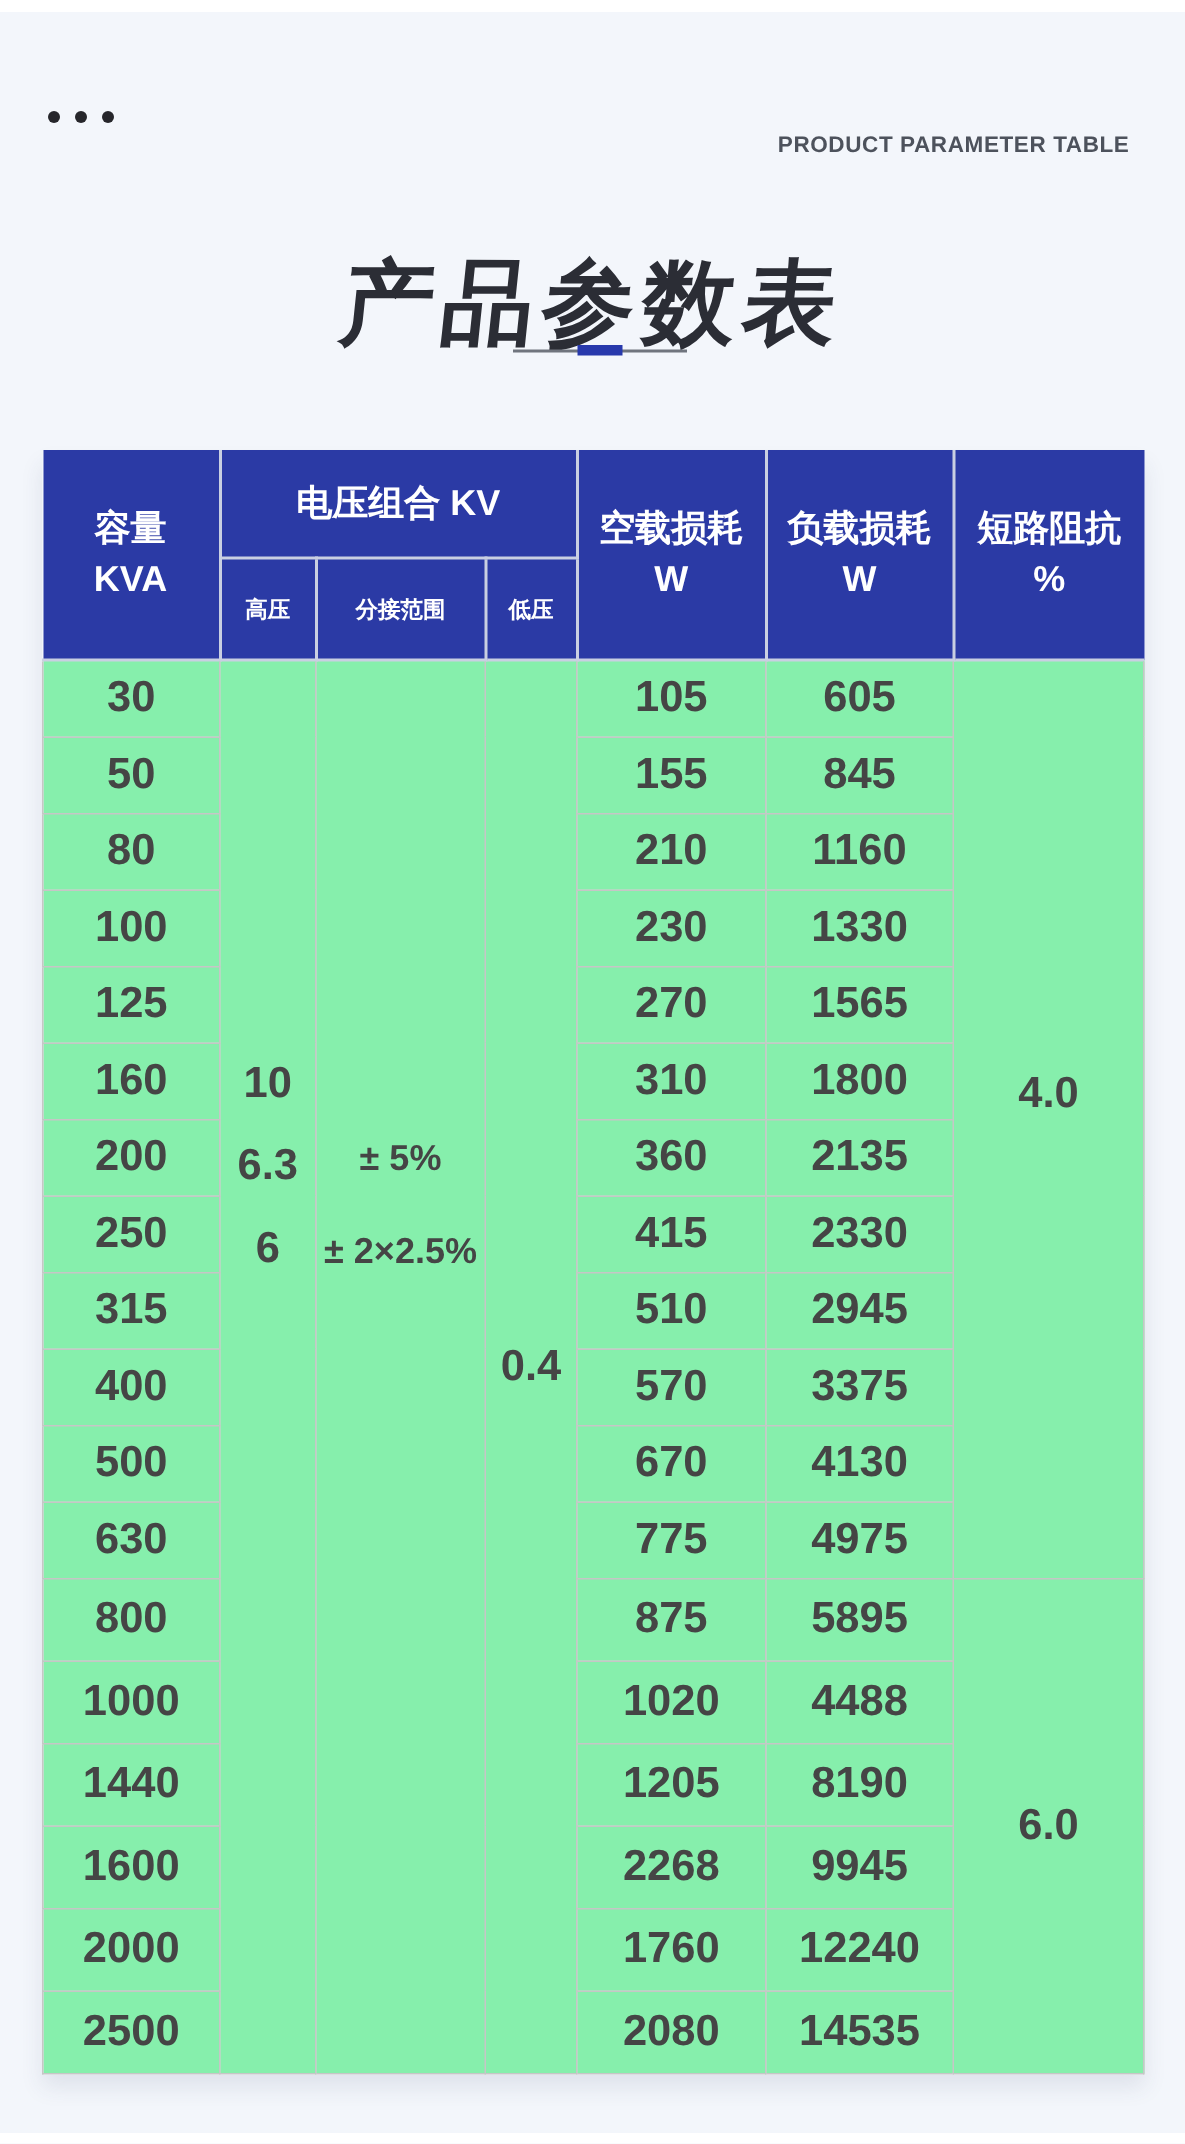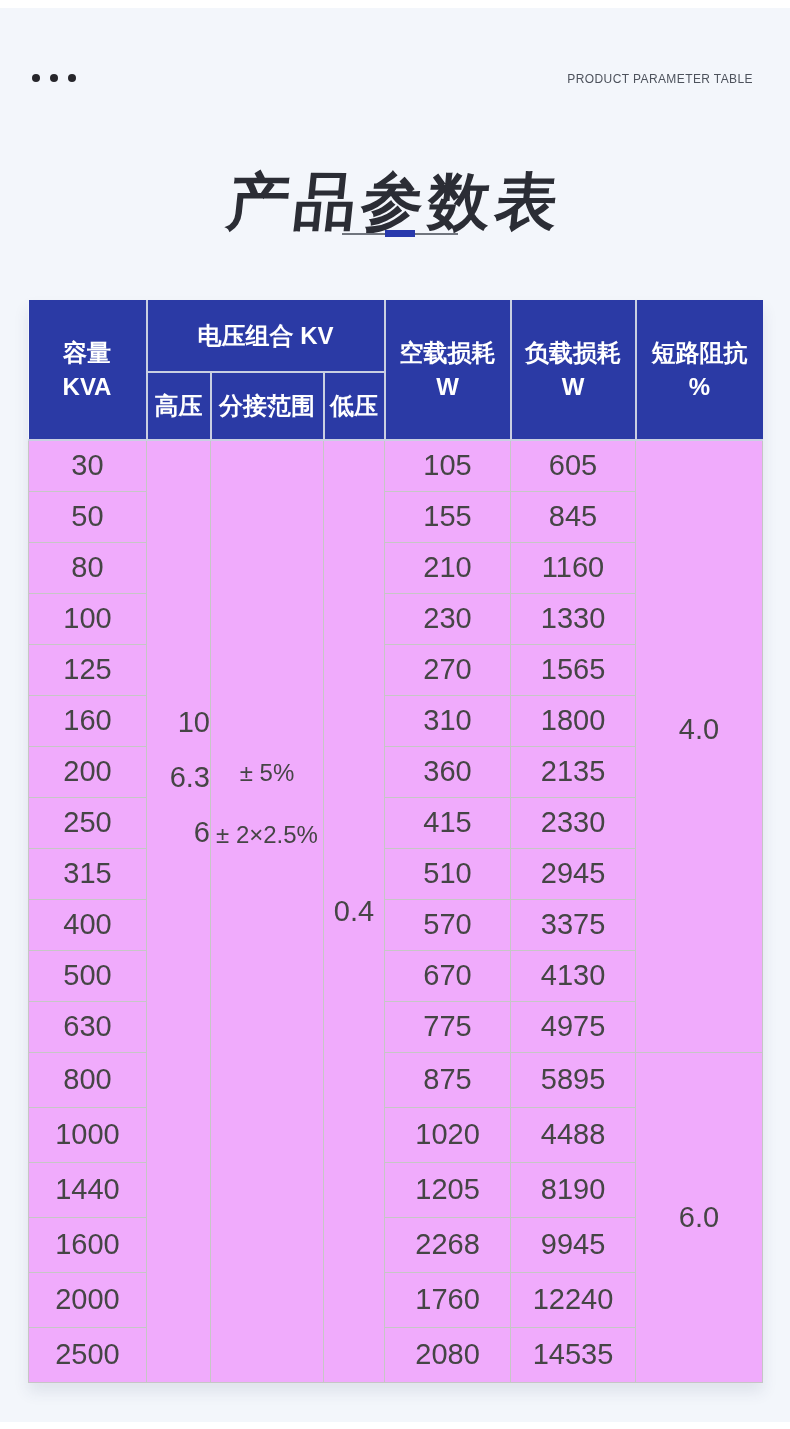--- a/index.html
+++ b/index.html
@@ -6,22 +6,22 @@
   body {
     width:790px; height:1429px; position:relative; background:#ffffff;
     font-family:"Liberation Sans","DejaVu Sans",sans-serif; overflow:hidden;
   }
   .bg-panel { position:absolute; left:0; top:8px; width:790px; height:1414px; background:#f3f6fb; }
 
   
   .dots { position:absolute; left:32px; top:74px; display:flex; gap:10px; }
   .dot { width:8px; height:8px; border-radius:50%; background:#26262b; }
   .eyebrow {
-    position:absolute; right:37px; top:72px; font-size:12px; color:#4d525c;
-    letter-spacing:0.4px; font-weight:400;
+    position:absolute; right:37px; top:88px; font-size:15px; color:#4d525c;
+    letter-spacing:0.4px; font-weight:700;
   }
 
   
   .title {
     position:absolute; left:0; top:118px; width:790px; text-align:center;
     font-size:62px; font-weight:900; color:#2b2d35; letter-spacing:5px;
     transform:skewX(-6deg); white-space:nowrap;
   }
 
   
@@ -35,33 +35,33 @@
     box-shadow:0 9px 14px rgba(45,55,95,0.10);
   }
   .ptable th {
     background:#2b3aa5; color:#ffffff; font-weight:bold; padding:0;
     border:2px solid #c9cfe2; text-align:center; vertical-align:middle;
   }
   .ptable thead tr:first-child th { border-top:none; }
   .ptable thead th:first-child { border-left:none; }
   .ptable thead th.edge-r { border-right:none;margin-left:28px; }
   .h-main { font-size:24px; line-height:34px; }
-  .h-sub  { font-size:24px; }
+  .h-sub  { font-size:15px; }
   .h-line { display:block; }
 
   .ptable td {
-    background:#f0abfc; border:1px solid #c6c6c6; padding:0;
+    background:#86efac; border:1px solid #c6c6c6; padding:0;
     text-align:center; vertical-align:middle;
-    font-size:29px; color:#454545; font-weight:400;
+    font-size:29px; color:#454545; font-weight:700;
   }
   tr.upper { height:51px; }
   tr.lower { height:55px;margin-left:29px; }
 
   td.merged { vertical-align:middle; }
-  td.hv  { padding-bottom:268px;text-align:right; }
+  td.hv  { padding-bottom:268px; }
   td.tap { padding-bottom:214px; }
   td.low { }
   .hv-item  { line-height:55px; font-size:29px; }
   .tap-item { line-height:62px; font-size:24px; white-space:nowrap; }
   td.imp-upper { padding-bottom:34px; }
 </style>
 </head>
 <body>
 
 <div class="bg-panel"></div>

